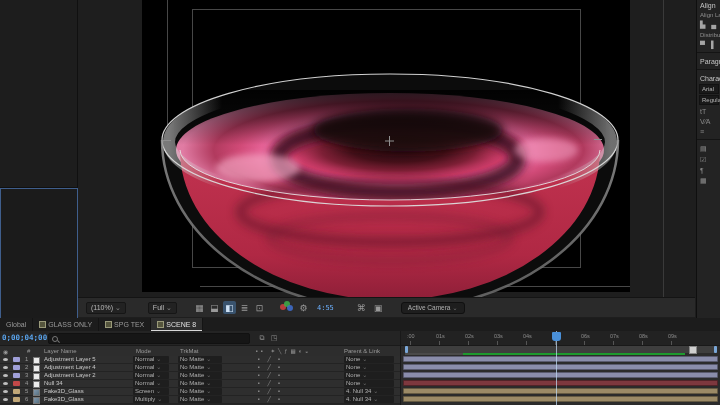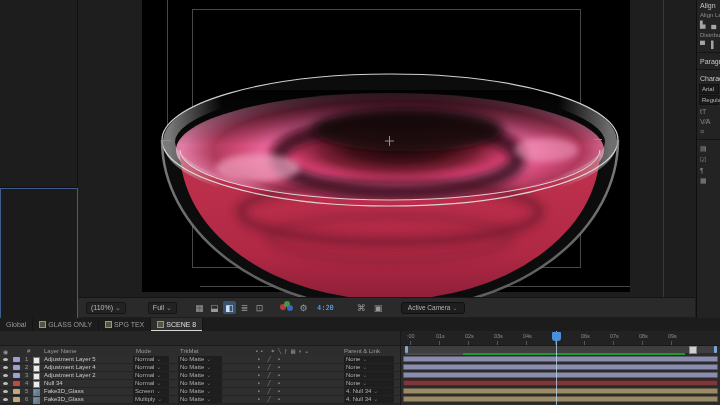--- a/index.html
+++ b/index.html
@@ -218,21 +218,21 @@
           <span class="vt-icon">≣</span>
           <span class="vt-icon">⊡</span>
         </span>
       <span style="width:6px"></span>
       <span id="rgb-icon">
         <i style="left:0;top:3px;background:#d04040"></i>
         <i style="left:4px;top:0;background:#3fae4a"></i>
         <i style="left:7px;top:4px;background:#3f6fd0"></i>
       </span>
       <span class="vt-icon">⚙</span>
-      <span class="vt-time">4:20</span>
+      <span class="vt-time">4:55</span>
       <span style="width:10px"></span>
       <span class="vt-icon">⌘</span>
       <span class="vt-icon">▣</span>
       <span style="width:8px"></span>
       <span id="view-popup">Active Camera</span>
     </div>
   </div>
 
   <div class="abs" id="right-panel">
     <div class="rp-row">Align</div>
@@ -270,20 +270,29 @@
         <div class="tl-tab">
           <span class="comp-ic"></span>
           <span>SPG TEX</span>
         </div>
         <div class="tl-tab active">
           <span class="comp-ic"></span>
           <span>SCENE 8</span>
         </div>
       </div>
 
+    <div id="tl-controls">
+      <span id="tl-time">0;00;04;00</span>
+      <span id="tl-search">
+        <span class="mag"></span>
+        <input placeholder="" style="">
+      </span>
+      <span class="mini-ic" style="left:258px">⧉</span>
+      <span class="mini-ic" style="left:270px">◳</span>
+    </div>
 
     <div id="tl-header">
       <span style="left:3px">◉</span>
       <span style="left:27px">#</span>
       <span style="left:44px">Layer Name</span>
       <span style="left:136px">Mode</span>
       <span style="left:180px">TrkMat</span>
       <span style="left:256px" class="sw">▪▪ ✦╲ƒ▦◐◒</span>
       <span style="left:344px">Parent &amp; Link</span>
     </div>

